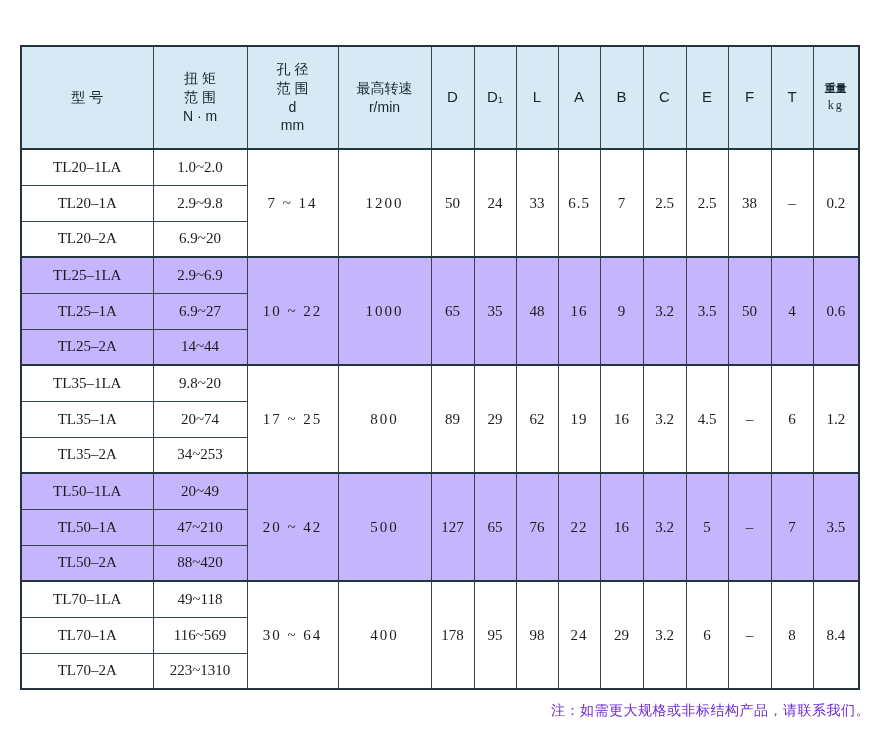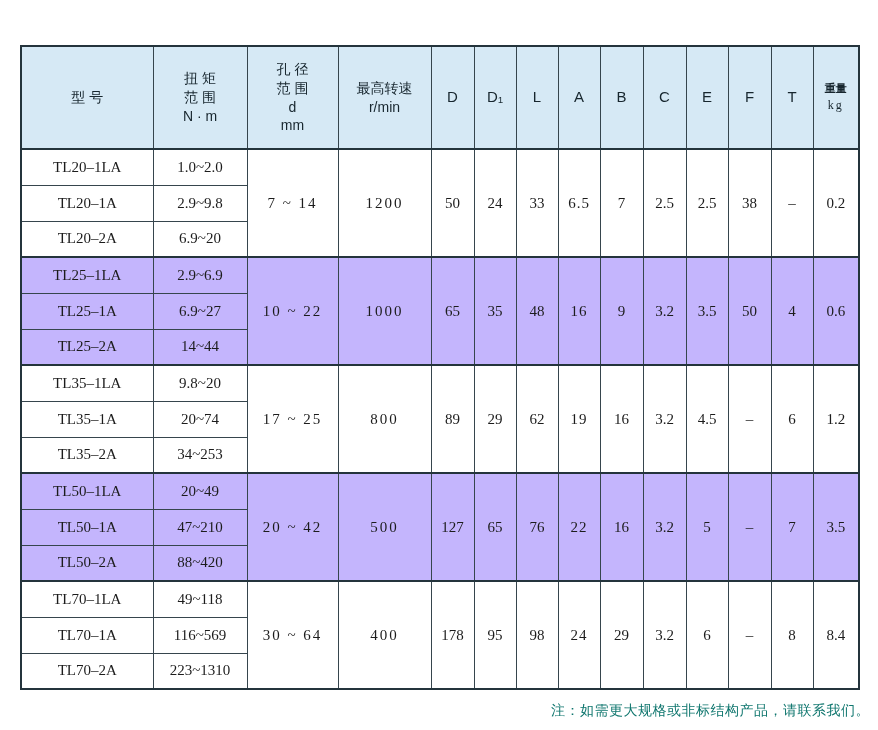--- a/index.html
+++ b/index.html
@@ -17,21 +17,21 @@
   thead th.letter{font-size:15px;}
   .weight-label{font-weight:bold;font-size:11px;}
   .weight-unit{font-family:Liberation Serif, serif;font-size:12px;letter-spacing:2px;margin-top:1px;}
   tbody tr{height:36px;margin-top:30px;}
   tbody td{font-size:15px;background:#ffffff;}
   tbody tr.tint td{background:#c4b5fd;}
   tbody tr.group-start td{border-top:2px solid #24343c;}
   td[data-name="bore-range-cell"], td[data-name="max-speed-cell"]{letter-spacing:2px;}
   td[data-name="dim-cell-a"]{letter-spacing:1px;}
   .note{position:absolute;right:8px;top:702px;font-size:14px;font-family:"Liberation Serif", serif;
-        color:#0f766e;letter-spacing:0.5px;}
+        color:#6d28d9;letter-spacing:0.5px;}
 </style>
 </head>
 <body>
 
 <div class="page" data-name="spec-sheet-page">
   <table class="spec" id="spec-table" data-name="spec-table">
       <colgroup>
         <col style="width: 132px;">
         <col style="width: 94px;">
         <col style="width: 91px;">

